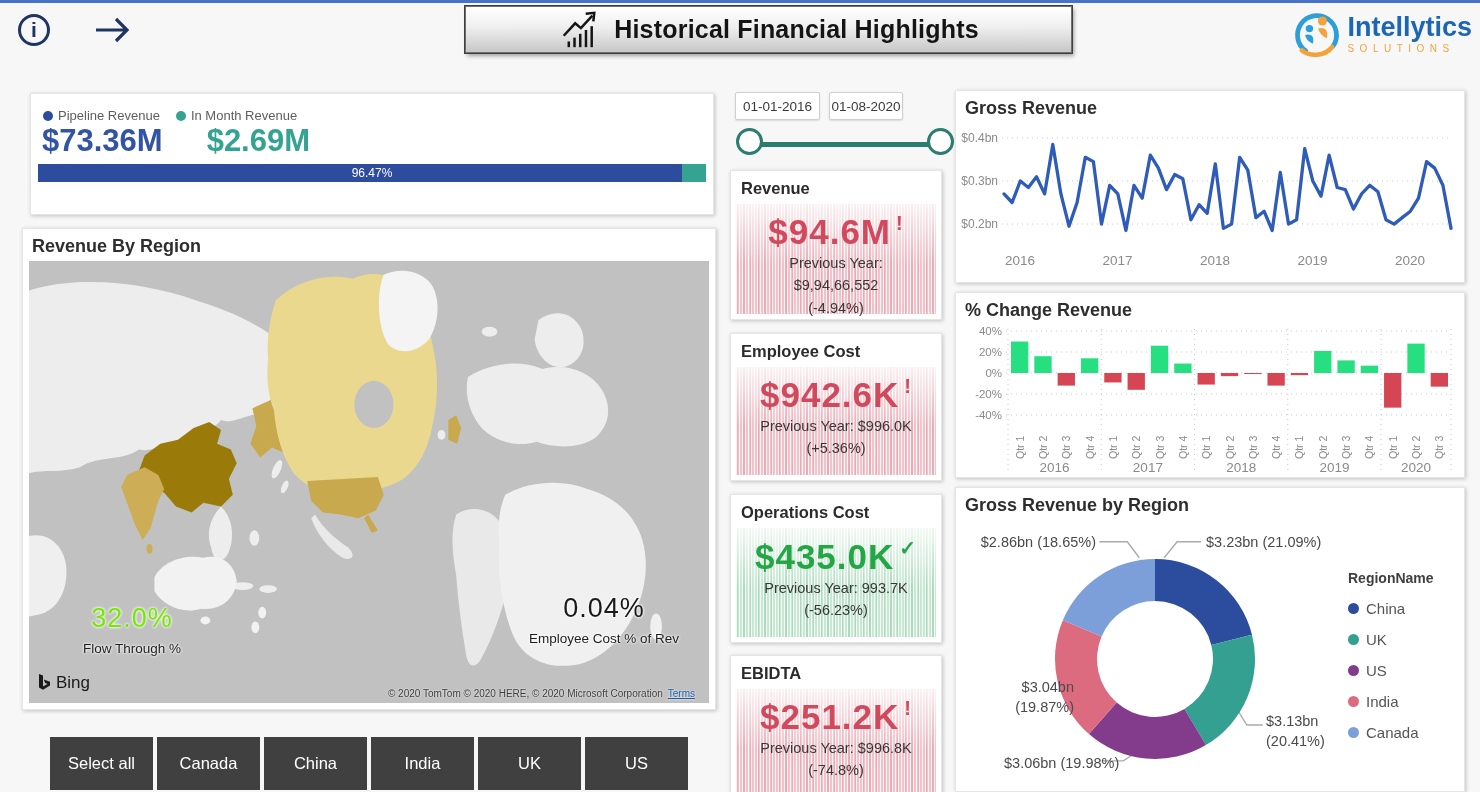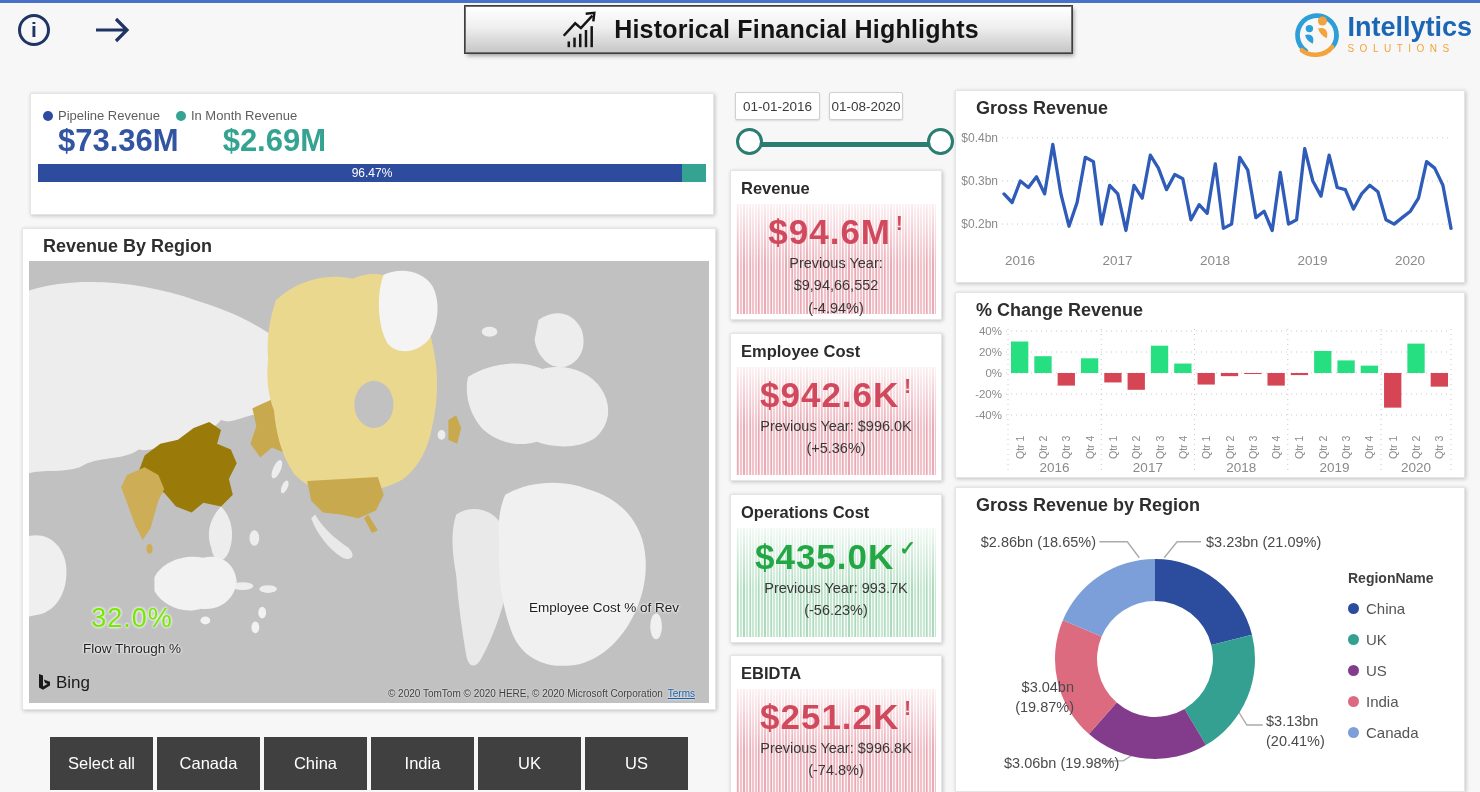--- a/index.html
+++ b/index.html
@@ -14,28 +14,28 @@
             display:flex; align-items:center; justify-content:center; gap:14px;
             border:1px solid #6E6E6E; box-shadow:0 0 0 1px #3f3f3f, 2px 3px 4px rgba(0,0,0,.35);
             background:linear-gradient(180deg,#FFFFFF 0%,#EFEFEF 45%,#C7C7C7 100%); }
   .banner-title { font-size:25px; font-weight:bold; color:#141414; letter-spacing:.2px; }
   .logo { position:absolute; right:8px; top:8px; display:flex; align-items:center; gap:4px; }
   .logo-name { font-size:27px; font-weight:bold; color:#1B66B5; line-height:1; }
   .logo-tag { font-size:10px; font-weight:normal; color:#F2A33C; letter-spacing:5.5px; margin-top:2px; }
 
   .card { position:absolute; background:#fff; border:1px solid #E5E5E5;
           box-shadow:1px 1px 4px rgba(0,0,0,.22); }
-  .card-title { padding:7px 20px 0; font-size:18px; font-weight:bold; color:#2E2E2E; }
+  .card-title { padding:7px 9px 0; font-size:18px; font-weight:bold; color:#2E2E2E; }
 
   
   #pipeline-card { left:30px; top:93px; width:684px; height:122px; }
   .pl-legend { position:absolute; left:12px; top:14px; display:flex; gap:16px; font-size:13px; color:#5E5E5E; }
   .pl-legend .item { display:flex; align-items:center; gap:5px; }
   .pl-dot { width:10px; height:10px; border-radius:50%; display:inline-block; }
-  .pl-vals { position:absolute; left:27px; top:29px; display:flex; gap:44px; }
+  .pl-vals { position:absolute; left:11px; top:29px; display:flex; gap:44px; }
   .pl-val { font-size:31px; font-weight:bold; }
   .pl-bar { position:absolute; left:7px; right:7px; top:70px; height:18px; }
   .pl-fill { position:absolute; left:0; top:0; bottom:0; }
   .pl-label { position:absolute; width:100%; top:0; text-align:center; font-size:12px; color:#fff; line-height:18px; }
 
   
   #map-card { left:22px; top:228px; width:694px; height:482px; }
   .map-body { position:absolute; left:6px; right:6px; top:32px; bottom:6px; background:#C1C1C1; }
   .map-body svg.world { width:100%; height:100%; display:block; }
   .map-stat { position:absolute; text-align:center; text-shadow:0 0 3px #fff,0 0 3px #fff; }
@@ -206,20 +206,21 @@
       <path d="M428,162 L436,157 L441,170 L437,186 L428,182 Z" fill="#C8A94E"></path>
       <ellipse cx="421" cy="177" rx="4" ry="5" fill="#EDEDED"></ellipse>
       <path d="M486,238 C510,224 544,222 570,232 C598,240 618,258 626,284 C634,312 628,344 612,370 C596,396 572,412 548,412 C522,414 500,400 492,376 C482,348 478,316 480,288 C478,268 480,252 486,238 Z" fill="#F0F0F0"></path>
       <ellipse cx="640" cy="372" rx="6" ry="13" fill="#F0F0F0"></ellipse>
     </svg>
     <div class="map-stat" id="stat-flow">
       <div class="v" style="color:#76E800">32.0%</div>
       <div class="l">Flow Through %</div>
     </div>
     <div class="map-stat" id="stat-emp">
+      <div class="v" style="color:#1A1A1A">0.04%</div>
       <div class="l">Employee Cost % of Rev</div>
     </div>
     <div class="bing">
       <svg width="15" height="20" viewBox="0 0 15 20">
         <path d="M2,1 L6,2.5 V13.5 L10.5,11 L8,9.8 L6.8,6.6 L13,8.8 V12.6 L6,16.8 L2,14.6 Z" fill="#1A1A1A"></path>
       </svg>
       <span>Bing</span>
     </div>
     <div class="attrib">
       <span>© 2020 TomTom © 2020 HERE, © 2020 Microsoft Corporation</span><a>Terms</a>

